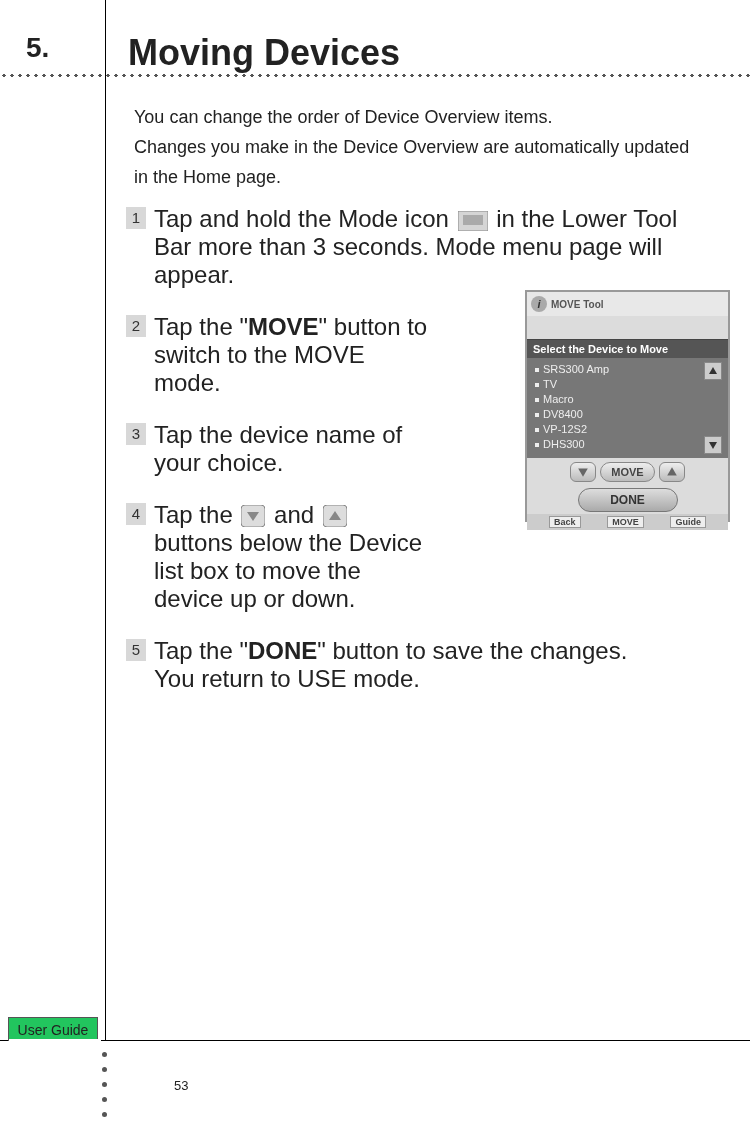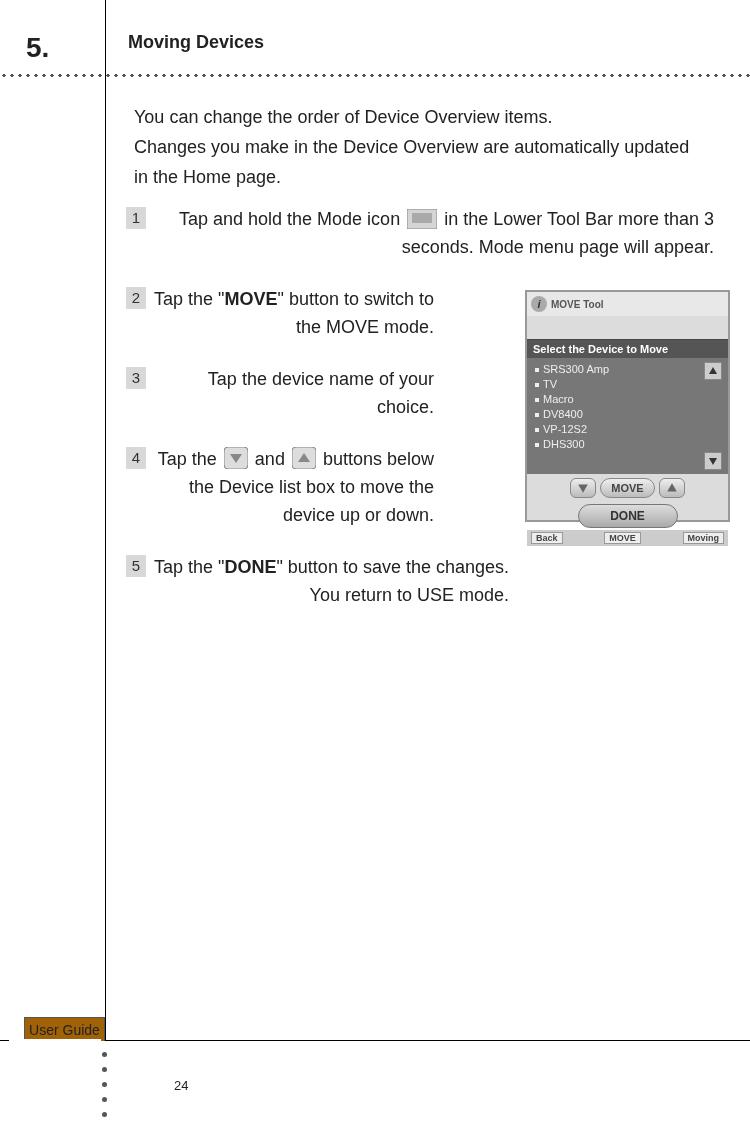--- a/index.html
+++ b/index.html
@@ -24,21 +24,21 @@
       left: 26px;
       top: 32px;
       font-size: 28px;
       font-weight: bold;
       font-family: Arial, sans-serif;
     }
     .section-title {
       position: absolute;
       left: 128px;
       top: 32px;
-      font-size: 18px;
+      font-size: 36px;
       font-weight: bold;
       font-family: Arial, sans-serif;
     }
     .dotted {
       position: absolute;
       left: 0;
       top: 74px;
       width: 750px;
       height: 3px;
       background-image: radial-gradient(circle, #555 1.5px, transparent 1.6px);
@@ -71,24 +71,23 @@
       background: #d8d8d8;
       color: #333;
       font-size: 15px;
       line-height: 22px;
       text-align: center;
       flex-shrink: 0;
       margin-right: 8px;
       margin-top: 2px;
     }
     .step-text {
-      font-size: 18px;
+      font-size: 24px;
       line-height: 28px;
       max-width: 560px;
-      text-align: right;
     }
     .step-text.narrow { max-width: 280px; }
     .inline-icon {
       display: inline-block;
       width: 30px;
       height: 20px;
       vertical-align: -4px;
       margin: 0 2px;
     }
     .inline-icon.small { width: 24px; height: 22px; }
@@ -121,21 +120,21 @@
     .sel-header {
       background: #555; color: #fff; font-size: 11px;
       padding: 3px 6px; font-weight: bold;
       border-top: 1px solid #444;
       margin-top: 23px;
     }
     .list-area {
       background: #777;
       padding: 4px 4px;
       position: relative;
-      height: 116px;
+      height: 100px;
     }
     .list-item {
       color: #eee; font-size: 11px; line-height: 15px;
       display: flex; align-items: center; gap: 4px;
       padding-left: 4px;
     }
     .bullet { width: 4px; height: 4px; background: #eee; }
     .scroll-btn {
       position: absolute; right: 6px;
       width: 18px; height: 18px;
@@ -159,37 +158,37 @@
     }
     .done-btn {
       display:block; margin: 2px auto;
       background: linear-gradient(#ddd,#aaa);
       border: 1px solid #777; border-radius: 12px;
       font-size: 12px; font-weight: bold; color: #333;
       padding: 4px 24px; width: 100px; text-align:center;
     }
     .footer-bar {
       display:flex; justify-content: space-between;
-      padding: 2px 4px; background:#ccc; font-size:9px;
+      padding: 2px 22px; background:#ccc; font-size:9px;
       font-weight:bold; color:#444;
     }
     .footer-bar span { border:1px solid #999; padding: 0 4px; background:#eee; }
     .user-guide-box {
       position: absolute;
-      left: 24px;
+      left: 8px;
       top: 1017px;
-      width: 81px;
+      width: 90px;
       height: 24px;
       border: 1px solid #555;
       border-bottom: none;
       display: flex;
       align-items: center;
       justify-content: center;
       font-size: 14px;
-      background: #a16207;
+      background: #22c55e;
       z-index: 2;
     }
     .hline {
       position:absolute;
       left: 0; top: 1040px;
       width: 750px; height: 1px; background:#000;
     }
     .hline-mask {
       position:absolute;
       left:9px; top:1039px; width:92px; height:3px; background:#fff; z-index:3;
@@ -332,27 +331,27 @@
     <div class="arrow-btn">
         <svg width="12" height="12" viewBox="0 0 10 10">
           <polygon points="5,1 1,8 9,8" fill="#666"></polygon>
         </svg>
       </div>
   </div>
   <div class="done-btn">DONE</div>
   <div class="footer-bar">
     <span>Back</span>
     <span>MOVE</span>
-    <span>Moving</span>
+    <span>Guide</span>
   </div>
 </div>
 
 <div class="user-guide-box">User Guide</div>
 <div class="hline"></div>
 <div class="hline-mask"></div>
-<div class="page-num">24</div>
+<div class="page-num">53</div>
 <div class="vdots">
   <div></div>
     <div></div>
     <div></div>
     <div></div>
     <div></div>
 </div>
 
 </body></html>

